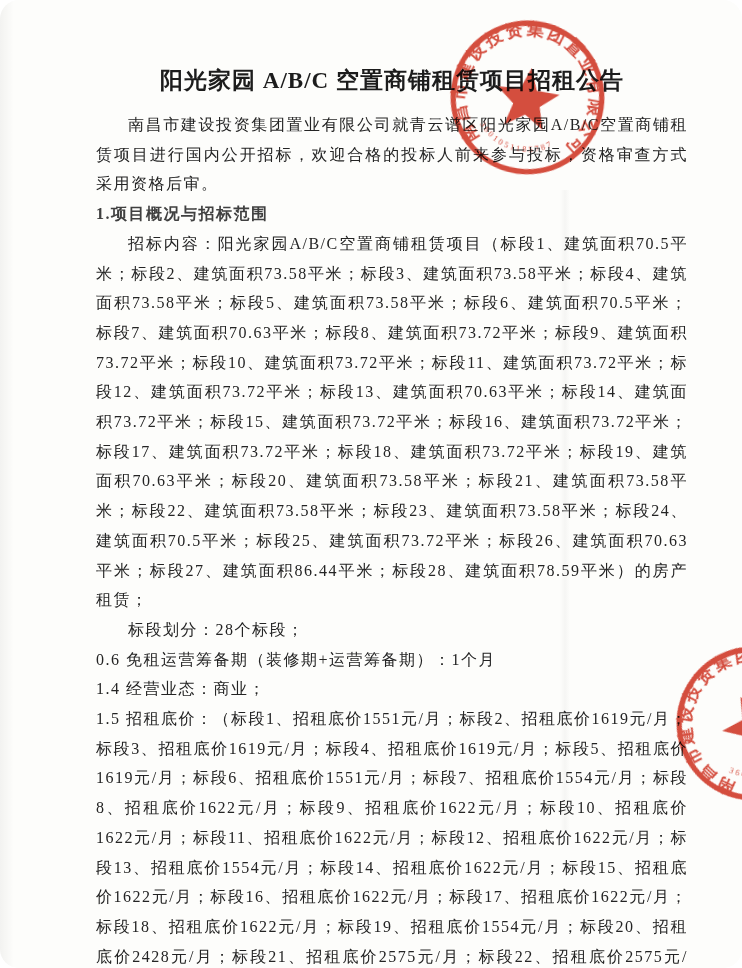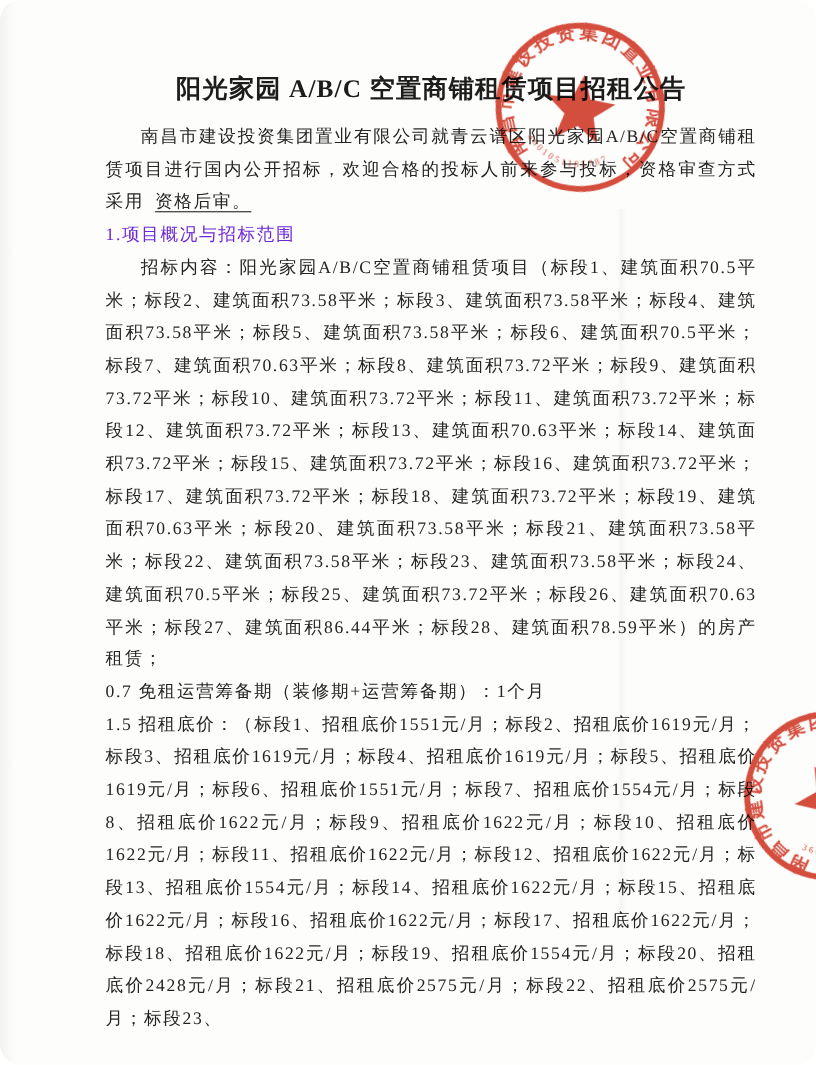--- a/index.html
+++ b/index.html
@@ -39,22 +39,22 @@
     text-align:center;
     font-size:23px;
     font-weight:700;
     color:#1c1c1c;
     letter-spacing:1px;
     line-height:34px;
     margin:0 0 12px 0;
   }
   p{margin:0;}
   .indent{text-indent:2em;}
-  .heading{font-weight:400;color:#6d28d9;}
-  .u{text-decoration:underline;text-underline-offset:4px;text-decoration-thickness:1.2px;margin-left:10px;}
+  .heading{font-weight:700;color:#404040;}
+  .u{text-underline-offset:4px;text-decoration-thickness:1.2px;}
   .stamp{
     position:absolute;
     width:165px;height:165px;
     mix-blend-mode:multiply;
     opacity:0.9;
     filter:blur(0.2px);
     pointer-events:none;
   }
   .stamp-1{left:445px;top:15px;transform:rotate(8deg);}
   .stamp-2{left:671px;top:641px;transform:rotate(-26deg);}
@@ -75,21 +75,23 @@
 
   <div class="content">
 
     <h1 class="doc-title">阳光家园 A/B/C 空置商铺租赁项目招租公告</h1>
 
     <p class="indent"><span>南昌市建设投资集团置业有限公司就青云谱区阳光家园A/B/C空置商铺租赁项目进行国内公开招标，欢迎合格的投标人前来参与投标，资格审查方式采用</span><span class="u">资格后审。</span></p>
 
     <p class="heading">1.项目概况与招标范围</p>
 
     <p class="indent">招标内容：阳光家园A/B/C空置商铺租赁项目（标段1、建筑面积70.5平米；标段2、建筑面积73.58平米；标段3、建筑面积73.58平米；标段4、建筑面积73.58平米；标段5、建筑面积73.58平米；标段6、建筑面积70.5平米；标段7、建筑面积70.63平米；标段8、建筑面积73.72平米；标段9、建筑面积73.72平米；标段10、建筑面积73.72平米；标段11、建筑面积73.72平米；标段12、建筑面积73.72平米；标段13、建筑面积70.63平米；标段14、建筑面积73.72平米；标段15、建筑面积73.72平米；标段16、建筑面积73.72平米；标段17、建筑面积73.72平米；标段18、建筑面积73.72平米；标段19、建筑面积70.63平米；标段20、建筑面积73.58平米；标段21、建筑面积73.58平米；标段22、建筑面积73.58平米；标段23、建筑面积73.58平米；标段24、建筑面积70.5平米；标段25、建筑面积73.72平米；标段26、建筑面积70.63平米；标段27、建筑面积86.44平米；标段28、建筑面积78.59平米）的房产租赁；</p>
-    <p>0.7 免租运营筹备期（装修期+运营筹备期）：1个月</p>
+    <p class="indent">标段划分：28个标段；</p>
+    <p>0.6 免租运营筹备期（装修期+运营筹备期）：1个月</p>
+    <p>1.4 经营业态：商业；</p>
     <p>1.5 招租底价：（标段1、招租底价1551元/月；标段2、招租底价1619元/月；标段3、招租底价1619元/月；标段4、招租底价1619元/月；标段5、招租底价1619元/月；标段6、招租底价1551元/月；标段7、招租底价1554元/月；标段8、招租底价1622元/月；标段9、招租底价1622元/月；标段10、招租底价1622元/月；标段11、招租底价1622元/月；标段12、招租底价1622元/月；标段13、招租底价1554元/月；标段14、招租底价1622元/月；标段15、招租底价1622元/月；标段16、招租底价1622元/月；标段17、招租底价1622元/月；标段18、招租底价1622元/月；标段19、招租底价1554元/月；标段20、招租底价2428元/月；标段21、招租底价2575元/月；标段22、招租底价2575元/月；标段23、</p>
 
   </div>
 
   <svg class="stamp stamp-1" viewBox="0 0 200 200">
     <defs>
       <path id="t1-arc" d="M 49.2,156.5 A 76,76 0 1 1 150.8,156.5" fill="none"></path>
       <path id="t1-num" d="M 42.8,133 A 66,66 0 0 0 157.2,133" fill="none"></path>
     </defs>
     <circle cx="100" cy="100" r="90" fill="none" stroke="#d23a2a" stroke-width="6.5"></circle>

